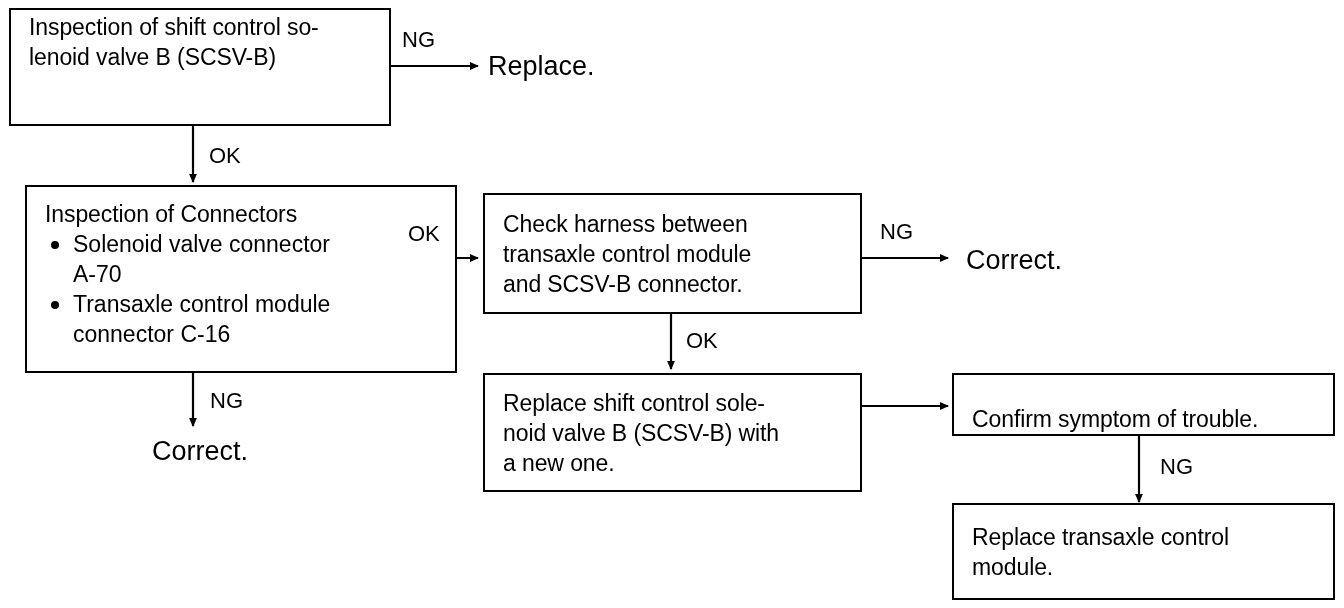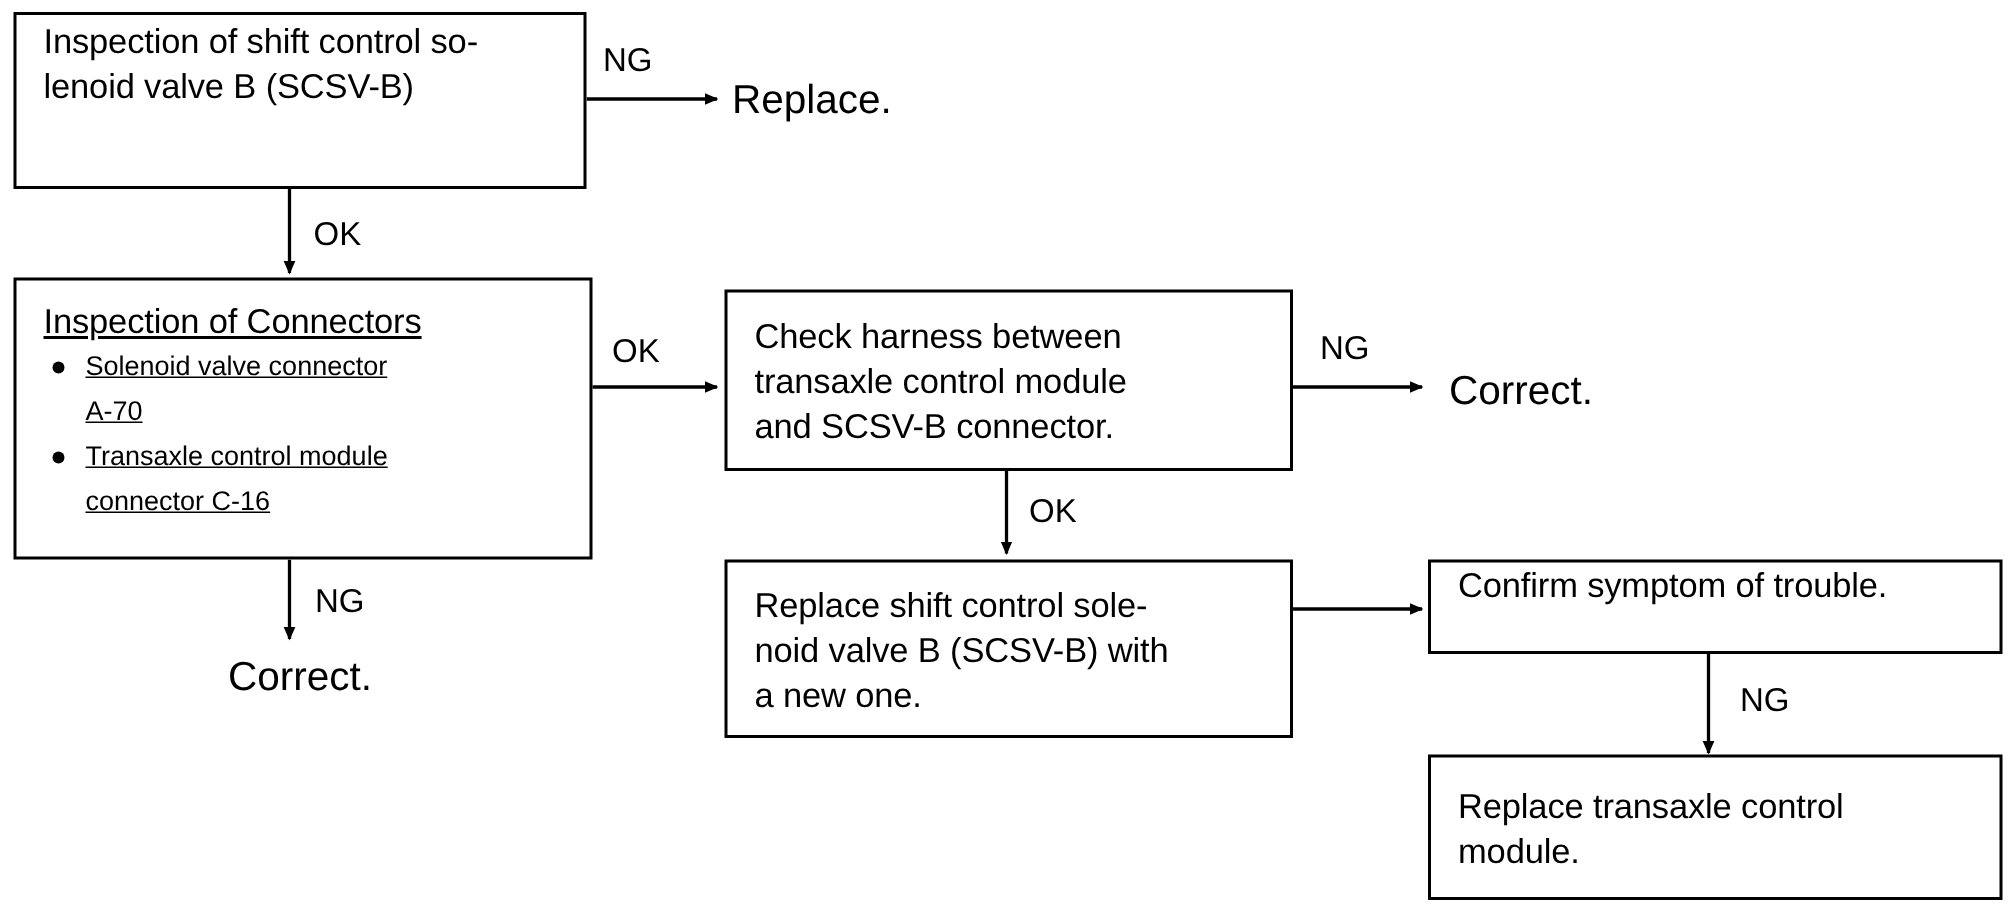--- a/index.html
+++ b/index.html
@@ -27,21 +27,21 @@
     flex-direction: column;
     justify-content: flex-start;
   }
   .node .txt {
     font-size: 23px;
     line-height: 30px;
     letter-spacing: -0.1px;
     white-space: pre-line;
   }
   .node.vcenter {
-    justify-content: flex-start;
+    justify-content: flex-end;
   }
   .plain-label {
     position: absolute;
     font-size: 27px;
     line-height: 28px;
     white-space: nowrap;
   }
   .edge-label {
     position: absolute;
     font-size: 22px;
@@ -49,21 +49,21 @@
     white-space: nowrap;
   }
   .bullet-list {
     list-style: none;
     margin: 0;
     padding: 0;
   }
   .bullet-list li {
     position: relative;
     padding-left: 28px;
-    font-size: 18px;
+    font-size: 23px;
     line-height: 30px;
     white-space: pre-line;
   }
   .bullet-list li::before {
     content: "";
     position: absolute;
     left: 6px;
     top: 12px;
     width: 8px;
     height: 8px;
@@ -106,21 +106,21 @@
     <line x1="862" y1="406" x2="948" y2="406" stroke="#000000" stroke-width="2.2" marker-end="url(#arrowhead)"></line>
 
     <line x1="1139" y1="436" x2="1139" y2="502" stroke="#000000" stroke-width="2.2" marker-end="url(#arrowhead)"></line>
   </svg>
 
   <div class="node vcenter" style="left:9px; top:8px; width:382px; height:118px; padding:2px 0 0 18px; justify-content:flex-start;">
     <div class="txt">Inspection of shift control so-
 lenoid valve B (SCSV-B)</div>
   </div>
 
-  <div class="node" style="left:9px; top:185px; width:386px; height:188px; padding:12px 0 0 18px;text-decoration:underline;">
+  <div class="node" style="left:25px; top:185px; width:432px; height:188px; padding:12px 0 0 18px;">
     <div class="txt">Inspection of Connectors</div>
     <ul class="bullet-list">
       <li>Solenoid valve connector
 A-70</li>
       <li>Transaxle control module
 connector C-16</li>
     </ul>
   </div>
 
   <div class="node" style="left:483px; top:193px; width:379px; height:121px; padding:14px 0 0 18px;">

